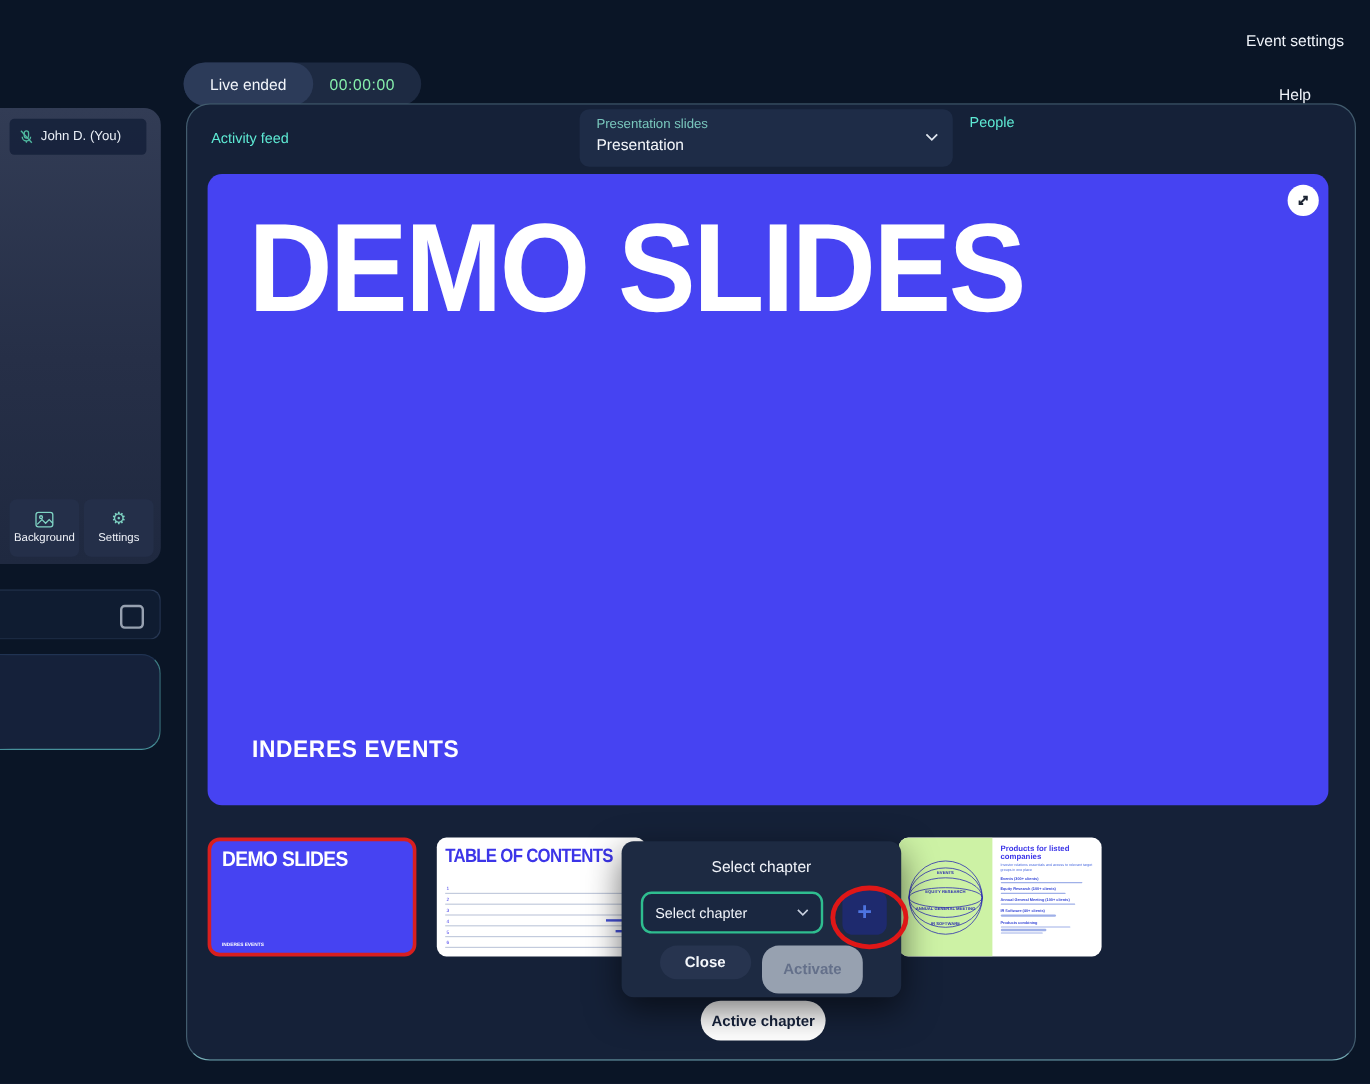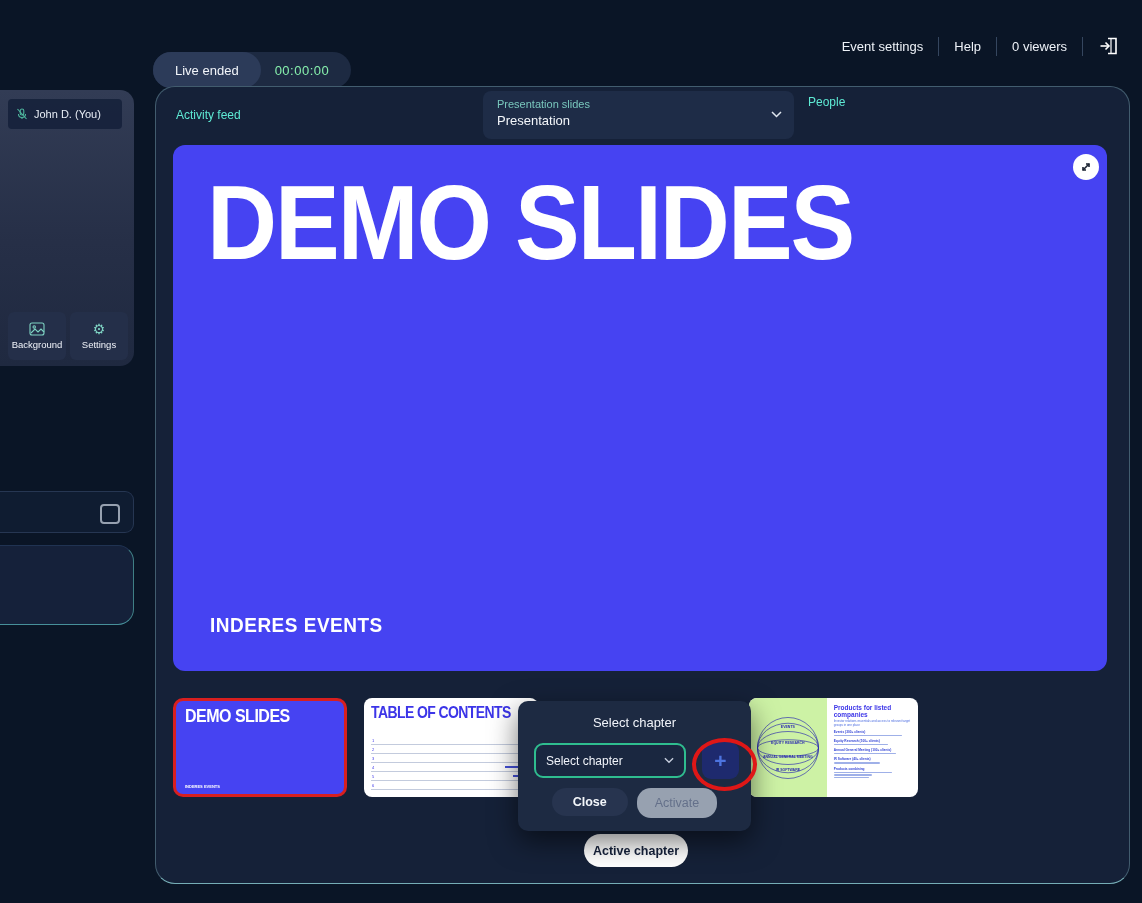--- a/index.html
+++ b/index.html
@@ -8,27 +8,27 @@
     background:#0a1526;
     font-family:"Liberation Sans","DejaVu Sans",sans-serif;
     color:#eef2f8;
   }
   
   .live-pill{position:absolute;left:153px;top:28px;height:36px;display:inline-flex;align-items:center;
     background:#1d2a42;border-radius:18px;margin-top:24px;}
   .live-pill .seg{height:36px;display:flex;align-items:center;padding:0 22px;background:#2c3b59;
     border-radius:18px;font-size:13px;color:#f2f5fa;}
   .live-pill .timer{padding:0 22px 0 14px;font-size:13px;color:#86efac;letter-spacing:.5px;}
-  .topbar-right{position:absolute;right:22px;top:26px;height:40px;display:flex;align-items:center;gap:15px;}
+  .topbar-right{position:absolute;right:22px;top:26px;height:40px;display:flex;align-items:center;gap:15px;flex-direction:column;}
   .topbar-right .link{font-size:13px;color:#eef2f8;cursor:pointer;white-space:nowrap;}
   .sep{width:1px;height:19px;background:#35465f;}
   .exit-icon{width:22px;height:22px;display:block;}
 
   
-  .video-tile{position:absolute;left:0;top:90px;width:134px;height:276px;
+  .video-tile{position:absolute;left:0;top:90px;width:134px;height:380px;
     background:linear-gradient(180deg,#323c55 0%,#262f47 55%,#1f2940 100%);
     border-radius:0 14px 14px 0;}
   .name-badge{position:absolute;left:8px;top:9px;width:114px;height:30px;background:#15203add;
     border-radius:4px;display:flex;align-items:center;gap:6px;padding:0 8px;box-sizing:border-box;}
   .name-badge span{font-size:11px;color:#e9eef6;white-space:nowrap;overflow:hidden;}
   .tile-buttons{position:absolute;left:8px;bottom:6px;display:flex;gap:4px;}
   .tile-btn{width:58px;height:48px;background:#242f49;border-radius:6px;display:flex;flex-direction:column;
     align-items:center;justify-content:center;gap:3px;cursor:pointer;}
   .tile-btn .lbl{font-size:9.5px;color:#f0f3f9;}
   .gear-glyph{font-family:"DejaVu Sans",sans-serif;color:#7fd4c4;font-size:14px;line-height:14px;}
@@ -96,22 +96,22 @@
     background:#1a2740;}
   .chapter-select span{font-size:12px;color:#f1f4fa;flex:1;}
   .plus-btn{position:absolute;left:184px;top:41px;width:37px;height:37px;border-radius:9px;background:#1e2a6e;
     display:flex;align-items:center;justify-content:center;cursor:pointer;}
   .plus-btn .plus{font-size:21px;color:#4d74e0;line-height:20px;font-weight:bold;}
   .red-ellipse{position:absolute;left:174px;top:37px;width:57px;height:45px;border:4px solid #df1717;
     border-radius:50%;pointer-events:none;}
   .popup-actions{position:absolute;left:0;top:87px;width:100%;display:flex;justify-content:center;gap:9px;}
   .btn-close{height:28px;padding:0 21px;border-radius:14px;background:#27344f;color:#f4f7fb;font-size:12.5px;
     font-weight:bold;display:flex;align-items:center;cursor:pointer;}
-  .btn-activate{height:30px;padding:0 18px;border-radius:14px;background:#97a1b0;color:#64708a;font-size:12.5px;
-    font-weight:normal;display:flex;align-items:center;cursor:default;}
+  .btn-activate{height:40px;padding:0 18px;border-radius:14px;background:#97a1b0;color:#64708a;font-size:12.5px;
+    font-weight:bold;display:flex;align-items:center;cursor:default;}
 
   .active-chapter-btn{position:absolute;left:428px;top:747px;width:104px;height:33px;border-radius:17px;
     background:#ffffff;color:#16223c;font-size:12.5px;font-weight:bold;display:flex;align-items:center;
     justify-content:center;cursor:pointer;z-index:4;}
 </style>
 </head>
 <body>
 
 <div class="live-pill">
   <div class="seg">

